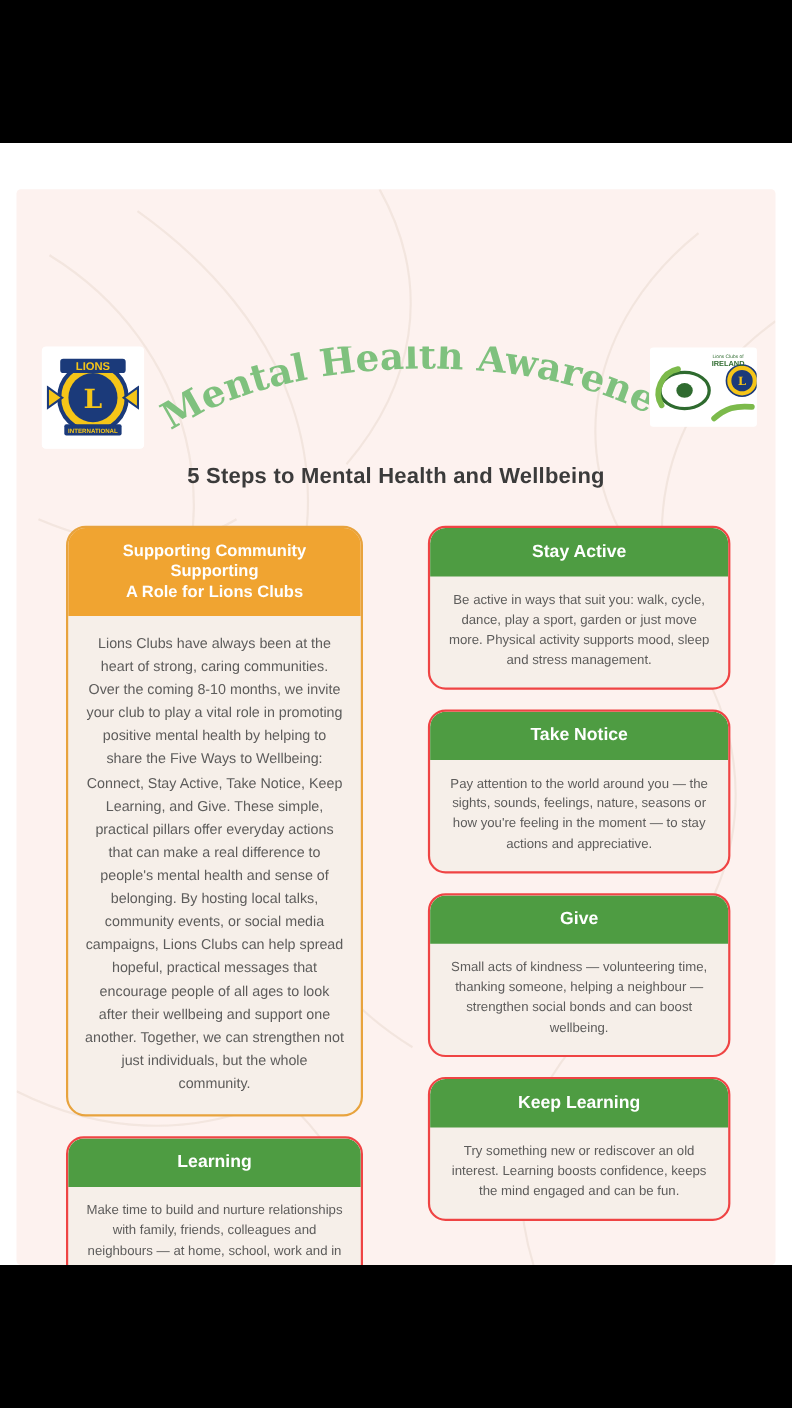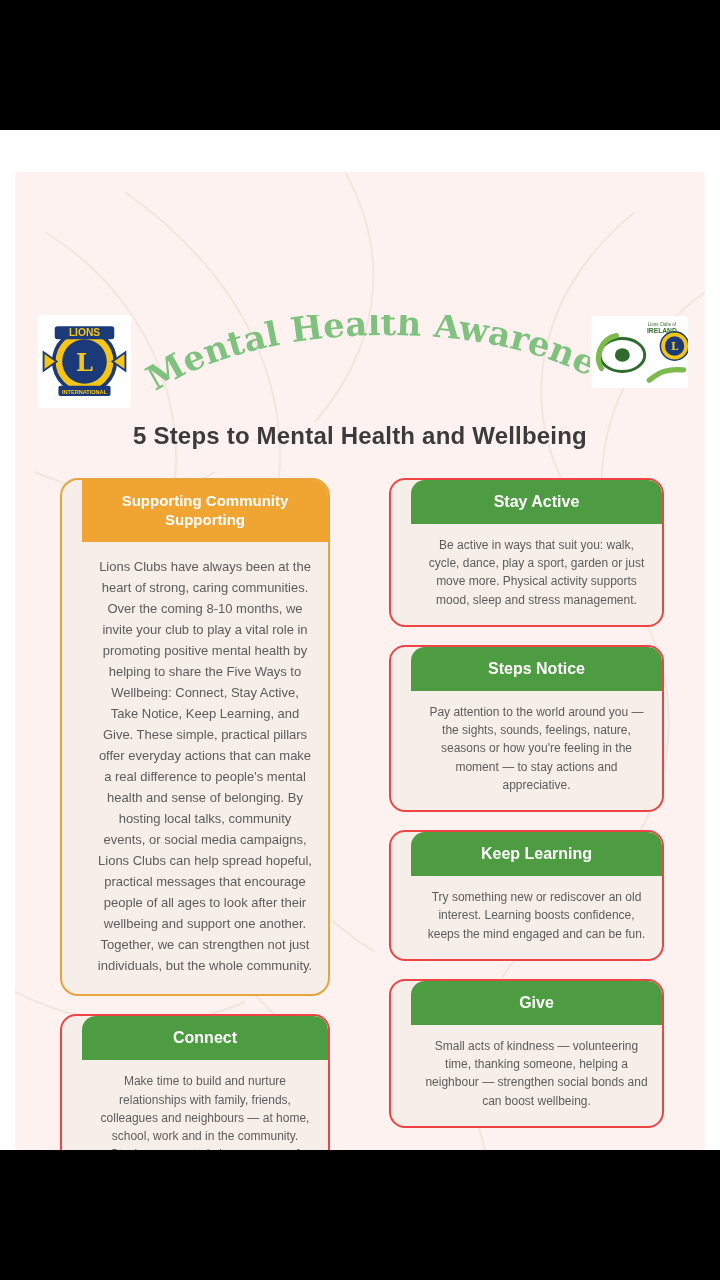--- a/index.html
+++ b/index.html
@@ -5,25 +5,25 @@
   html,body{margin:0;padding:0;background:#000;}
   body{width:720px;height:1280px;overflow:hidden;font-family:"Liberation Sans",sans-serif;}
   .screen{position:relative;width:720px;height:1280px;background:#000;}
   .poster{position:absolute;left:0;top:130px;width:720px;height:1020px;background:#ffffff;overflow:hidden;}
   .sheet{position:absolute;left:15px;top:42px;width:690px;height:978px;background:#fdf2ef;border-radius:4px;overflow:hidden;}
   .swirls{position:absolute;inset:0;opacity:.5;}
   .logo-left{position:absolute;left:38px;top:185px;width:93px;height:93px;background:#fff;border-radius:4px;display:flex;align-items:center;justify-content:center;overflow:hidden;}
   .logo-right{position:absolute;left:591px;top:186px;width:97px;height:72px;background:#fff;border-radius:3px;display:flex;align-items:center;justify-content:center;overflow:hidden;}
   .arc-title{position:absolute;left:140px;top:185px;width:450px;height:95px;}
   .arc-title text{font-family:"DejaVu Serif",serif;font-weight:700;font-size:34px;fill:#7fc17e;}
-  .subtitle{position:absolute;left:0;top:292px;width:720px;text-align:center;font-size:24px;font-weight:700;color:#3b3b3b;letter-spacing:.2px;}
+  .subtitle{position:absolute;left:0;top:292px;width:720px;text-align:center;font-size:20px;font-weight:700;color:#3b3b3b;letter-spacing:.2px;}
   .col{position:absolute;}
   .left-col{left:60px;top:348px;width:270px;}
   .right-col{left:389px;top:348px;width:275px;}
-  .card{border-radius:16px;box-sizing:border-box;margin-bottom:18px;overflow:hidden;padding-left:20px;}
+  .card{border-radius:16px;box-sizing:border-box;margin-bottom:18px;overflow:hidden;}
   .card.green{border:2px solid #ef4444;background:#f6efe9;}
   .card.orange{border:2px solid #e8a33d;background:#f6efe9;}
   .hdr{padding:12px 14px;text-align:center;color:#fff;font-weight:700;line-height:1.25;}
   .hdr.green{background:#4e9c42;font-size:16px;}
   .hdr.orange{background:#f0a431;font-size:15px;}
   .hdr.orange .l2{display:block;}
   .body{padding:12px 14px 16px 14px;text-align:center;color:#5d5c5b;font-size:12px;line-height:1.52;}
   .body.big{font-size:13px;line-height:1.62;padding:14px 14px 18px 14px;}
   .orange-card{border-radius:18px;}
   .green-card-hdr-round{border-radius:14px 14px 0 0;}
@@ -88,49 +88,50 @@
     </svg>
 
     <div class="subtitle">5 Steps to Mental Health and Wellbeing</div>
 
     <div class="col left-col">
 
       <div class="card orange orange-card">
         <div class="hdr orange">
           <span>Supporting Community</span><br>
           <span>Supporting</span>
+          <span class="l2">A Role for Lions Clubs</span>
         </div>
         <div class="body big">Lions Clubs have always been at the heart of strong, caring communities. Over the coming 8-10 months, we invite your club to play a vital role in promoting positive mental health by helping to share the Five Ways to Wellbeing: Connect, Stay Active, Take Notice, Keep Learning, and Give. These simple, practical pillars offer everyday actions that can make a real difference to people's mental health and sense of belonging. By hosting local talks, community events, or social media campaigns, Lions Clubs can help spread hopeful, practical messages that encourage people of all ages to look after their wellbeing and support one another. Together, we can strengthen not just individuals, but the whole community.</div>
       </div>
 
       <div class="card green">
-        <div class="hdr green green-card-hdr-round">Connect</div>
+        <div class="hdr green green-card-hdr-round">Learning</div>
         <div class="body">Make time to build and nurture relationships with family, friends, colleagues and neighbours — at home, school, work and in the community. Staying connected gives a sense of belonging and purpose.</div>
       </div>
 
     </div>
 
     <div class="col right-col">
 
       <div class="card green">
         <div class="hdr green green-card-hdr-round">Stay Active</div>
         <div class="body">Be active in ways that suit you: walk, cycle, dance, play a sport, garden or just move more. Physical activity supports mood, sleep and stress management.</div>
       </div>
 
       <div class="card green">
-        <div class="hdr green green-card-hdr-round">Steps Notice</div>
+        <div class="hdr green green-card-hdr-round">Take Notice</div>
         <div class="body">Pay attention to the world around you — the sights, sounds, feelings, nature, seasons or how you're feeling in the moment — to stay actions and appreciative.</div>
+      </div>
+
+      <div class="card green">
+        <div class="hdr green green-card-hdr-round">Give</div>
+        <div class="body">Small acts of kindness — volunteering time, thanking someone, helping a neighbour — strengthen social bonds and can boost wellbeing.</div>
       </div>
 
       <div class="card green">
         <div class="hdr green green-card-hdr-round">Keep Learning</div>
         <div class="body">Try something new or rediscover an old interest. Learning boosts confidence, keeps the mind engaged and can be fun.</div>
-      </div>
-
-      <div class="card green">
-        <div class="hdr green green-card-hdr-round">Give</div>
-        <div class="body">Small acts of kindness — volunteering time, thanking someone, helping a neighbour — strengthen social bonds and can boost wellbeing.</div>
       </div>
 
     </div>
 
   </div>
 </div>
 
 </body></html>

